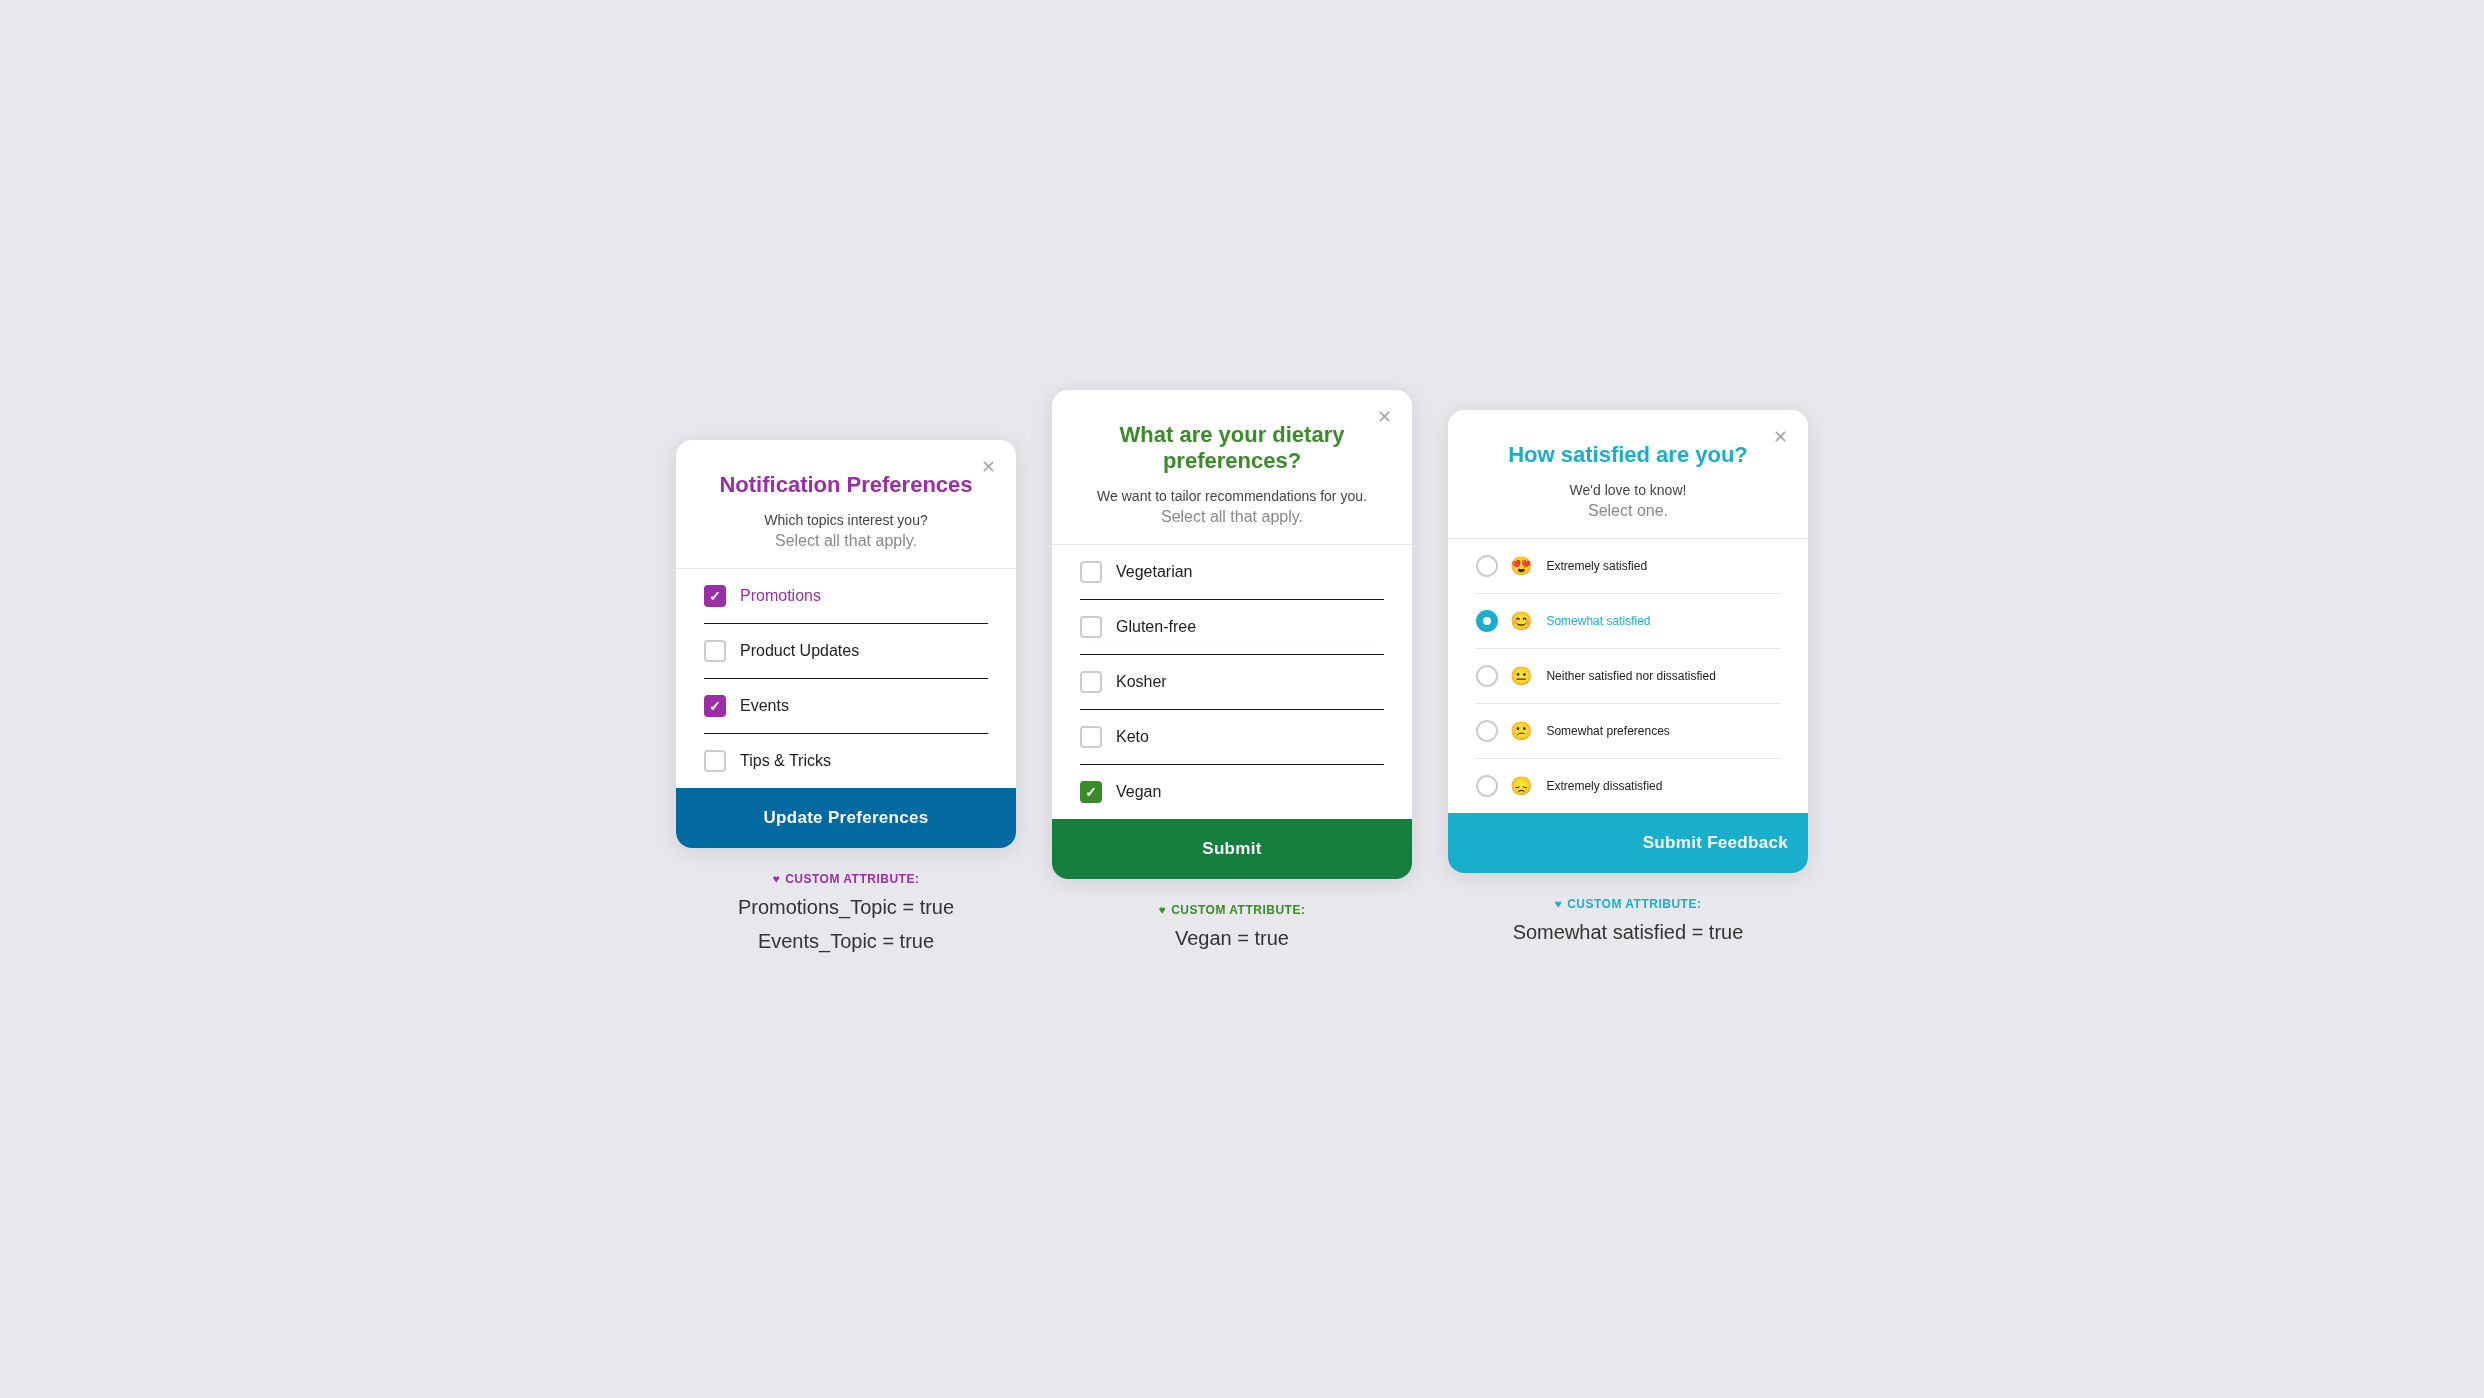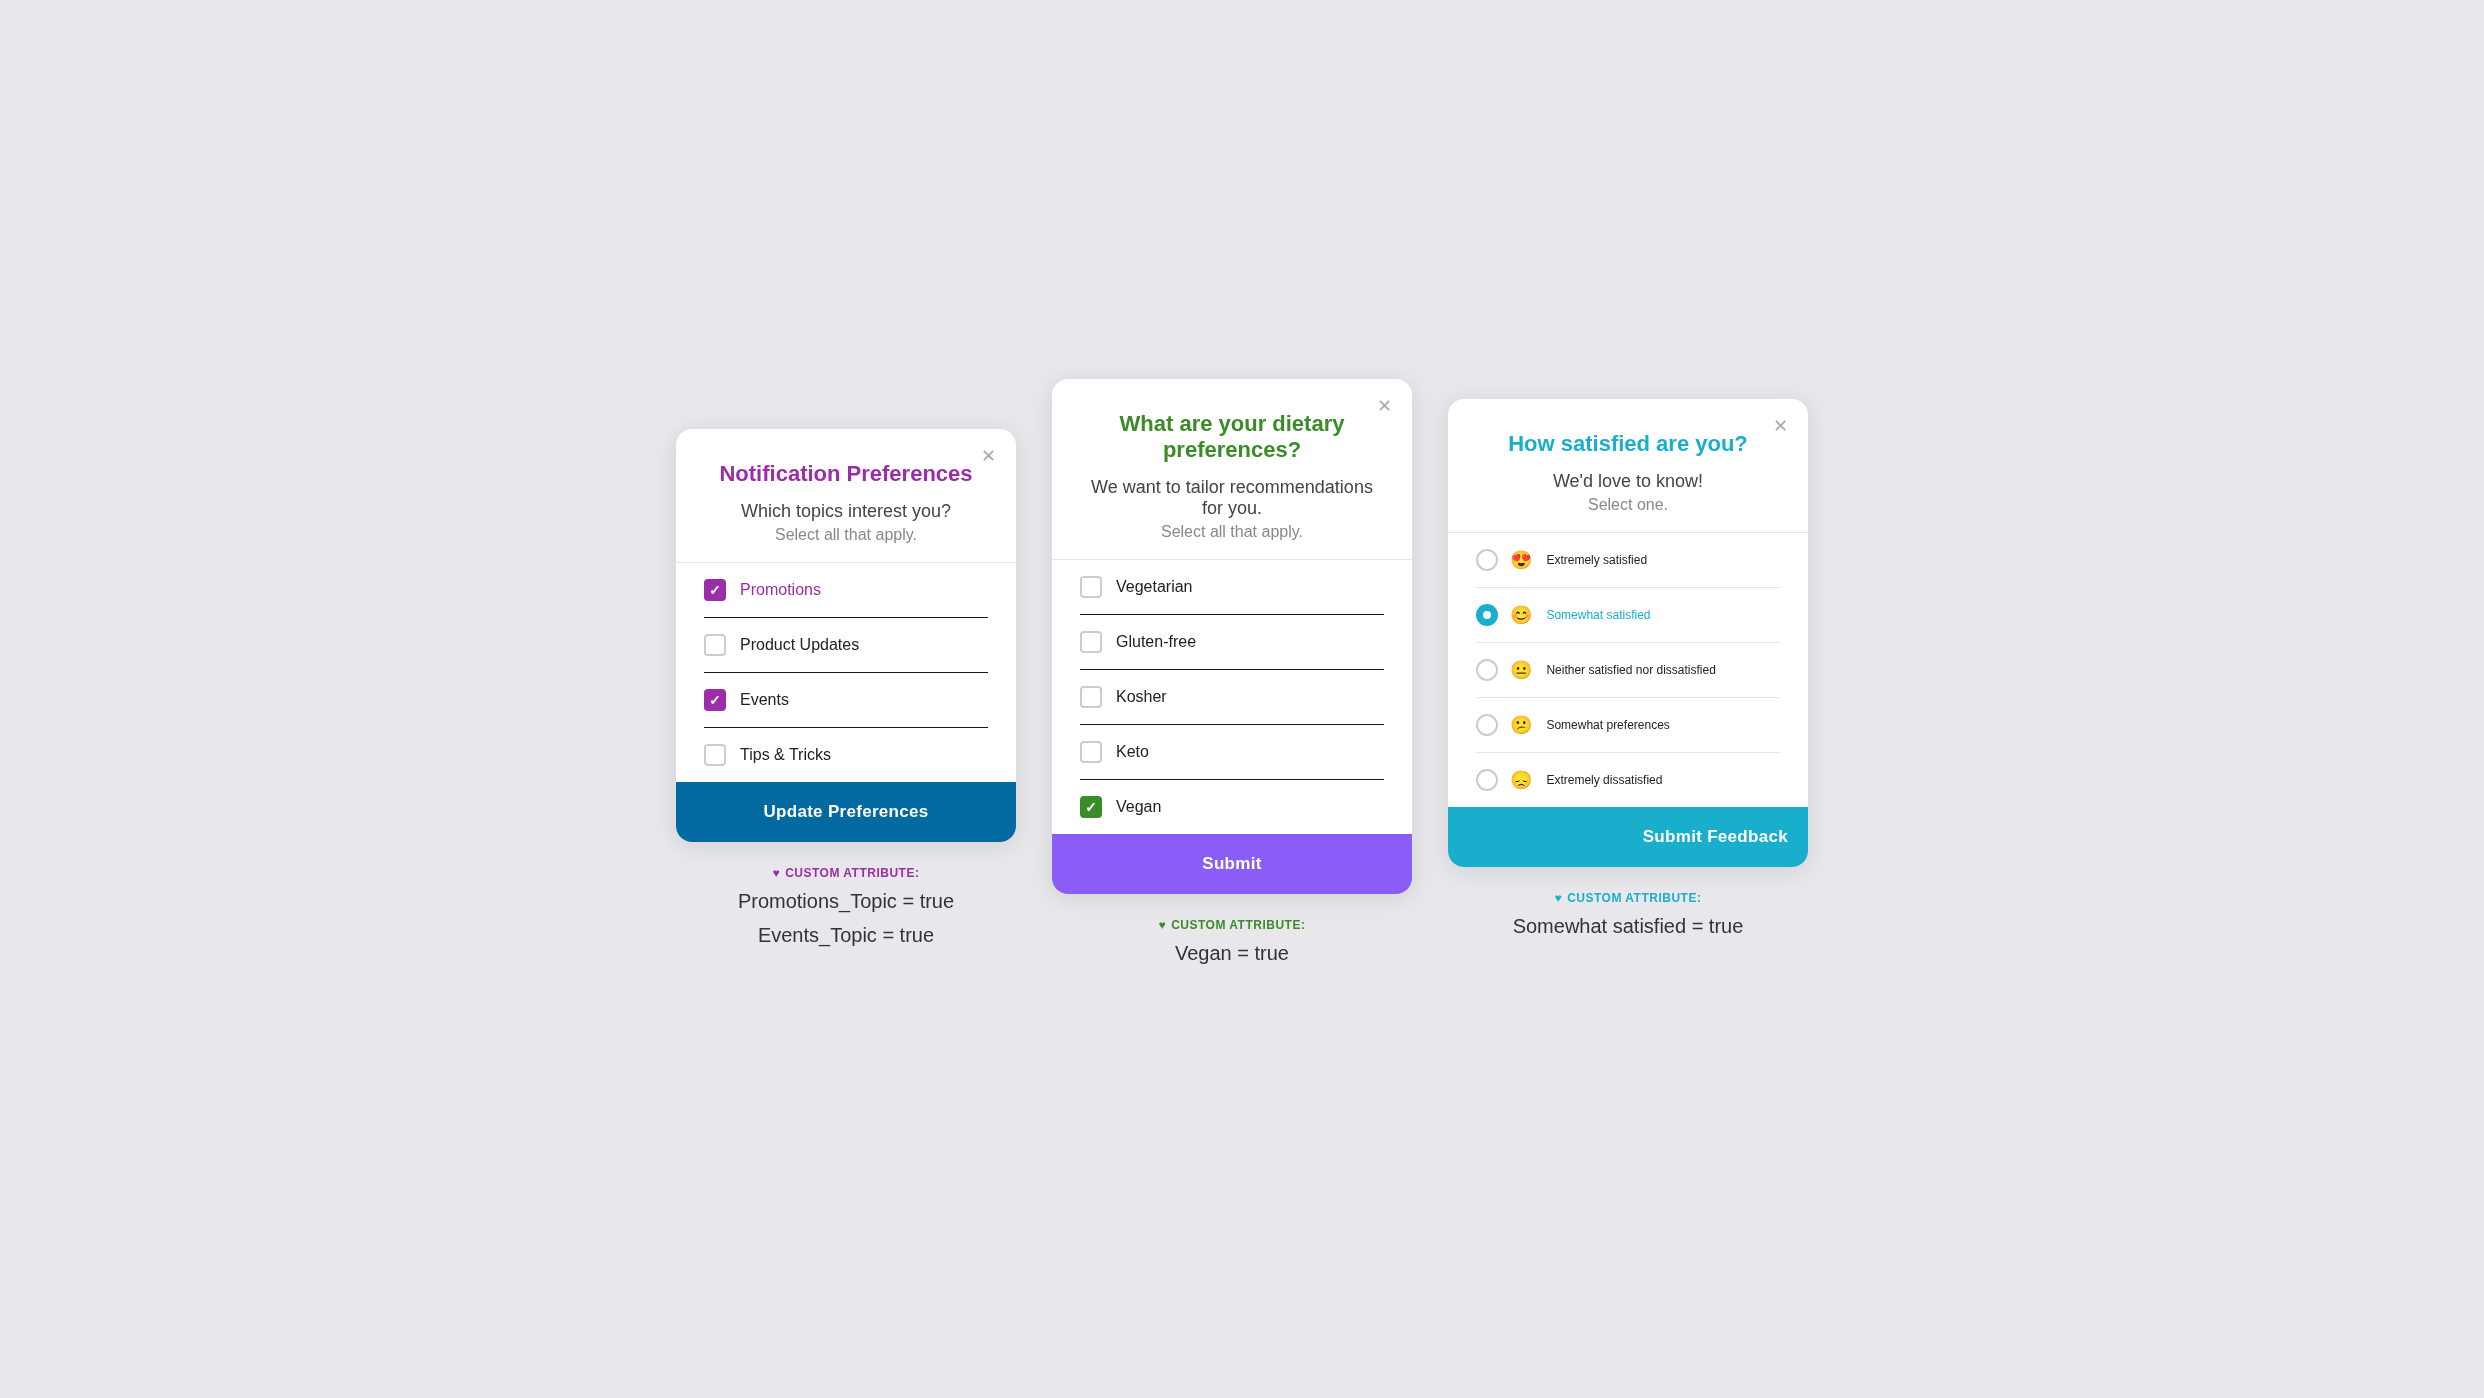--- a/index.html
+++ b/index.html
@@ -59,21 +59,21 @@
       padding: 4px;
     }
     .modal-title {
       text-align: center;
       font-size: 22px;
       font-weight: 700;
       margin-bottom: 14px;
     }
     .modal-subtitle {
       text-align: center;
-      font-size: 18px;
+      font-size: 14px;
       color: #444;
       margin-bottom: 4px;
     }
     .modal-instruction {
       text-align: center;
       font-size: 16px;
       color: #888;
       margin-bottom: 18px;
     }
     .divider {
@@ -161,21 +161,21 @@
       width: 100%;
       padding: 20px;
       border: none;
       font-size: 17px;
       font-weight: 700;
       color: #fff;
       cursor: pointer;
       letter-spacing: 0.3px;
     }
     .submit-btn.purple { background: #0369a1; }
-    .submit-btn.green { background: #8b5cf6; }
+    .submit-btn.green { background: #15803d; }
     .submit-btn.teal { background: #1aaecd; text-align: right; }
     .custom-attr {
       text-align: center;
       font-size: 13px;
       color: #444;
     }
     .custom-attr-title {
       font-size: 12px;
       font-weight: 700;
       letter-spacing: 0.5px;

